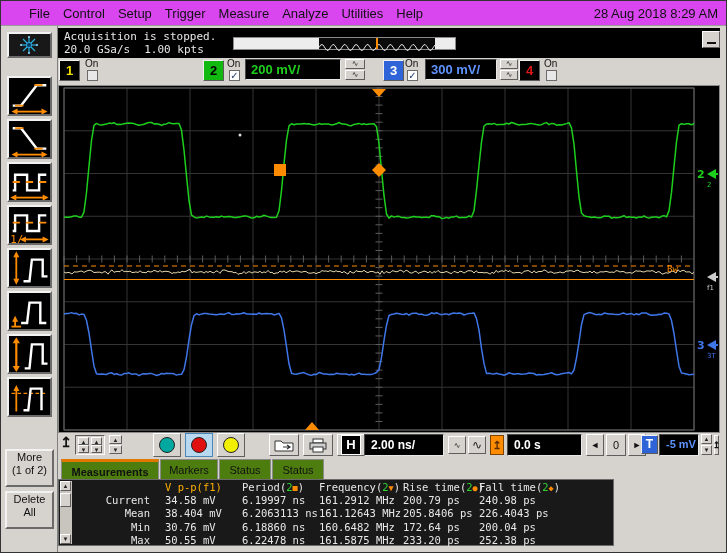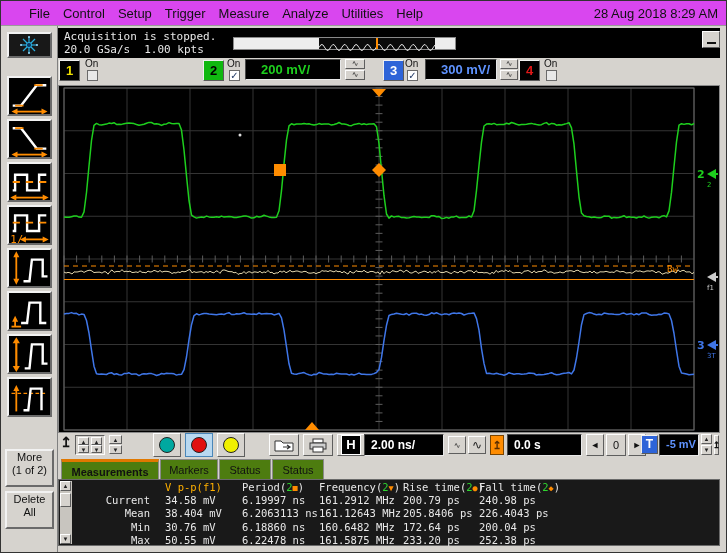--- a/index.html
+++ b/index.html
@@ -14,29 +14,29 @@
   .clock{position:absolute;right:10px;top:5px;font-size:13px;color:#111}
   .sidebar{left:0;top:25px;width:57px;height:528px;background:#d6d3ce;border-right:1px solid #808080}
   .iconbtn{position:absolute;left:6px;width:45px;height:40px;background:#000;border:2px solid;border-color:#f2f2f2 #6a6a6a #6a6a6a #f2f2f2}
   .side-textbtn{position:absolute;left:4px;width:49px;height:38px;background:#d6d3ce;border:2px solid;border-color:#f2f2f2 #6a6a6a #6a6a6a #f2f2f2;font-size:11px;color:#111;text-align:center;line-height:13px}
   .main{left:57px;top:27px;width:662px;height:518px;background:#d6d3ce}
   .statusbar{left:0;top:0;width:662px;height:30px;background:#000;color:#e8e8e8}
   .stxt{position:absolute;left:6px;font-size:11px;white-space:pre}
   .chnum{position:absolute;width:21px;height:21px;border:1px solid;border-color:#f0f0f0 #5a5a5a #5a5a5a #f0f0f0;font-weight:bold;font-size:13px;text-align:center;line-height:19px}
   .onlbl{position:absolute;font-size:10px;color:#111}
   .cb{position:absolute;width:11px;height:11px;background:#fff;border:1px solid #6a6a6a;font-size:10px;line-height:10px;text-align:center;color:#223a66}
-  .scalefield{position:absolute;height:21px;background:#000;border:1px solid;border-color:#4a4a4a #e8e8e8 #e8e8e8 #4a4a4a;font-size:13px;font-weight:bold;padding:2px 0 0 15px}
+  .scalefield{position:absolute;height:21px;background:#000;border:1px solid;border-color:#4a4a4a #e8e8e8 #e8e8e8 #4a4a4a;font-size:13px;font-weight:bold;padding:2px 0 0 5px}
   .minibtn{position:absolute;width:20px;height:10px;background:#d6d3ce;border:1px solid;border-color:#fdfdfd #5e5e5e #5e5e5e #fdfdfd;font-size:8px;line-height:7px;text-align:center;color:#222}
   .display{left:0;top:57px;width:662px;height:348px;background:#000;border:1px solid #8a8a8a}
   .toolbtn{position:absolute;height:24px;display:flex;align-items:center;justify-content:center}
   .circ{width:16px;height:16px;border-radius:50%;border:1px solid #222}
   .tfield{position:absolute;height:22px;background:#000;border:1px solid;border-color:#4a4a4a #e8e8e8 #e8e8e8 #4a4a4a;font-size:12px;font-weight:bold;padding:3px 0 0 6px;white-space:nowrap}
   .tab{position:absolute;height:32px;background:#4d7c0f;border:1px solid #8a8a8a;border-bottom:none;font-size:11px;color:#111;text-align:center;padding-top:4px}
   .tab.active{border-top:3px solid #e07800;font-weight:bold}
-  .measpanel{left:0;top:451px;width:662px;height:67px;background:#191919;border:1px solid #6a6a6a}
+  .measpanel{left:0;top:451px;width:556px;height:67px;background:#191919;border:1px solid #6a6a6a}
   .mrow{display:flex;height:13.2px;font-family:"DejaVu Sans Mono",monospace;font-size:10.5px;color:#e8e8e8;white-space:pre}
   .c0{width:73px;text-align:right}
   .c1{width:92px;padding-left:15px}.c2{width:77px}.c3{width:84px}.c4{width:76px}.c5{width:150px}
   .hdr-orange{color:#ffb000}.hdr-g{color:#2fd42f}.hdr-o{color:#ff8c00;font-size:8.5px}
   .spinarrow{font-size:6px;line-height:8px;text-align:center;color:#222;background:#d6d3ce;border:1px solid;border-color:#fdfdfd #5e5e5e #5e5e5e #fdfdfd}
 </style>
 </head>
 <body>
 
 <div class="abs menubar">

